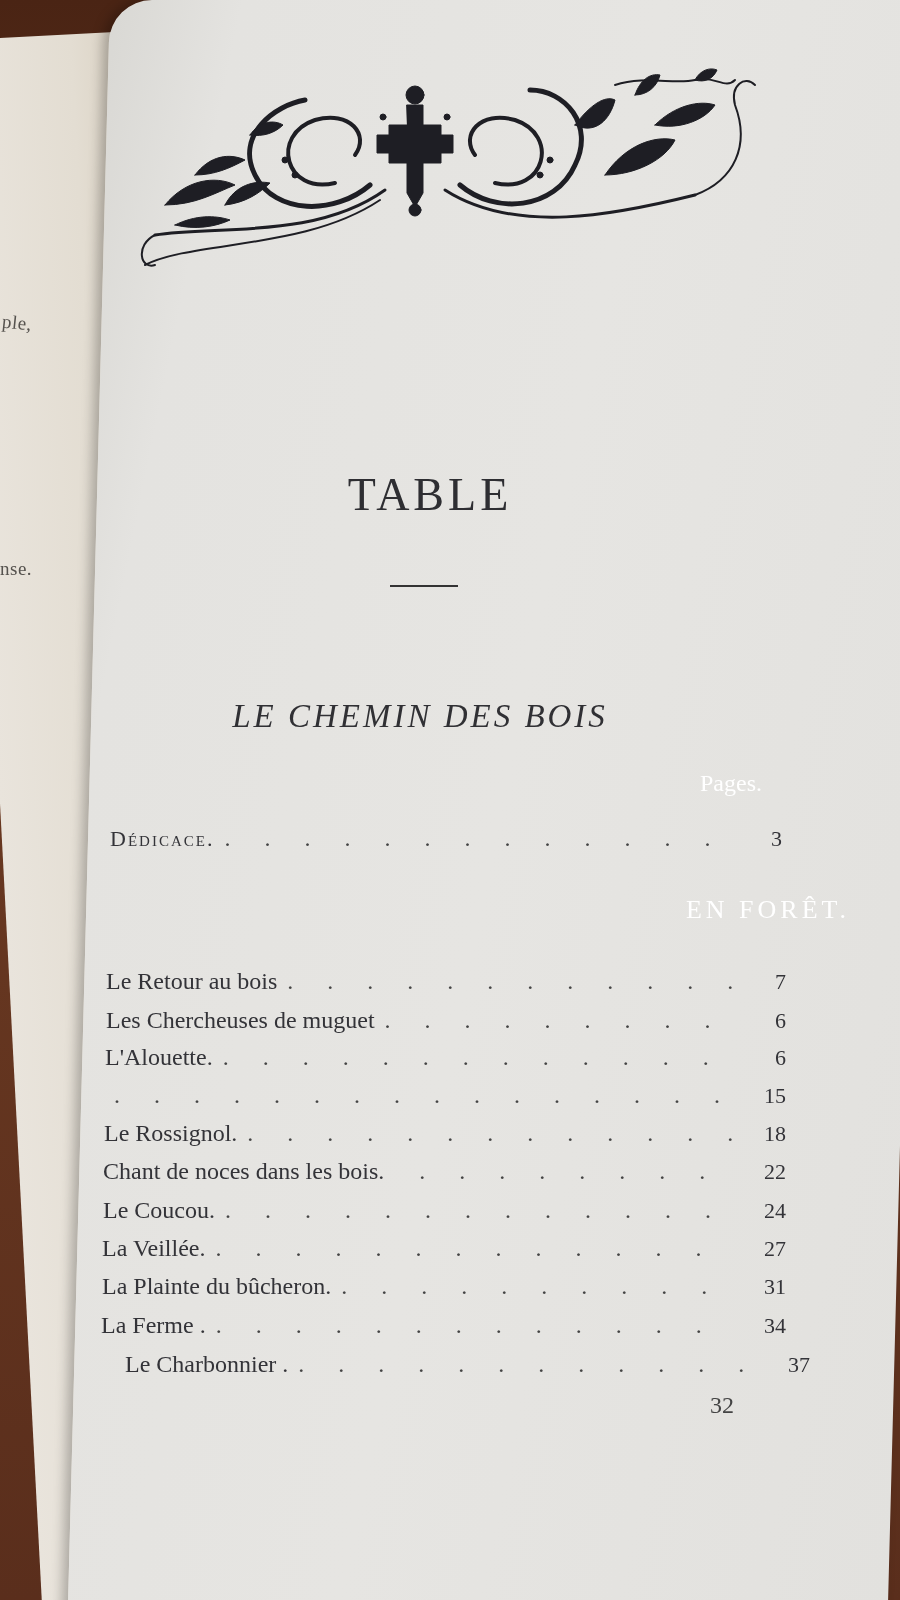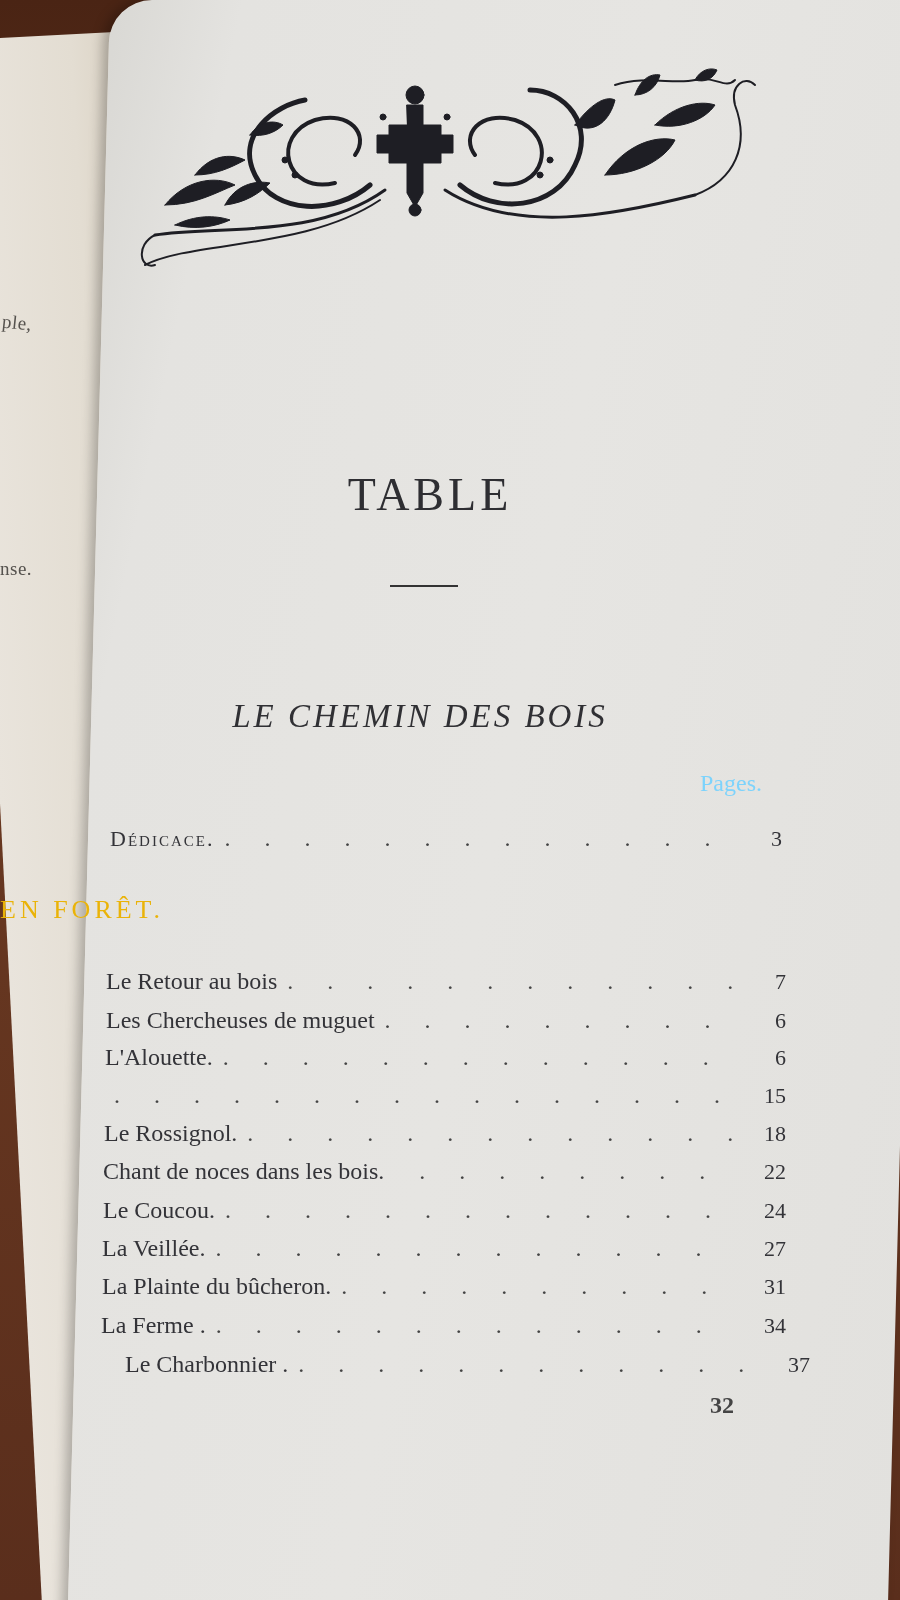--- a/index.html
+++ b/index.html
@@ -31,37 +31,37 @@
   .ornament { position:absolute; left:135px; top:65px; width:630px; height:215px; }
   .title {
     position:absolute; left:0; width:860px; top:468px; text-align:center;
     font-size:46px; letter-spacing:4px; color:#2e2e32;
   }
   .title-rule { position:absolute; left:390px; top:585px; width:68px; height:2px; background:#333; }
   .subtitle {
     position:absolute; left:0; width:840px; top:698px; text-align:center;
     font-style:italic; font-size:33px; letter-spacing:3px; color:#303034;
   }
-  .pages-label { position:absolute; left:700px; top:770px; font-size:24px; color:#7dd3fc; }
+  .pages-label { position:absolute; left:700px; top:770px; font-size:24px; color:#ffffff; }
   .toc-row {
     position:absolute; display:flex; align-items:baseline;
     font-size:24px; color:#333338;
   }
   .toc-title { white-space:nowrap; }
   .toc-title.smallcaps { font-variant:small-caps; letter-spacing:2px; font-size:22px; }
   .toc-leader {
     flex:1; overflow:hidden; white-space:nowrap; margin:0 10px;
     letter-spacing:14px; color:#444;
   }
   .toc-page { width:40px; text-align:right; font-size:22px; font-variant-numeric:oldstyle-nums; }
   .section-head {
-    position:absolute; left:0; width:850px; top:895px; text-align:left;
-    font-size:26px; letter-spacing:4px; color:#eab308;
+    position:absolute; left:0; width:850px; top:895px; text-align:right;
+    font-size:26px; letter-spacing:4px; color:#ffffff;
   }
-  .folio { position:absolute; left:710px; top:1392px; font-size:24px; color:#444;font-weight:bold; }
+  .folio { position:absolute; left:710px; top:1392px; font-size:24px; color:#444; }
 </style>
 </head>
 <body>
 
 <div class="backdrop"></div>
 
 <div class="left-page">
   
 </div>
 <span class="left-frag" style="left:2px;top:312px;transform:rotate(6deg);">ple,</span>

